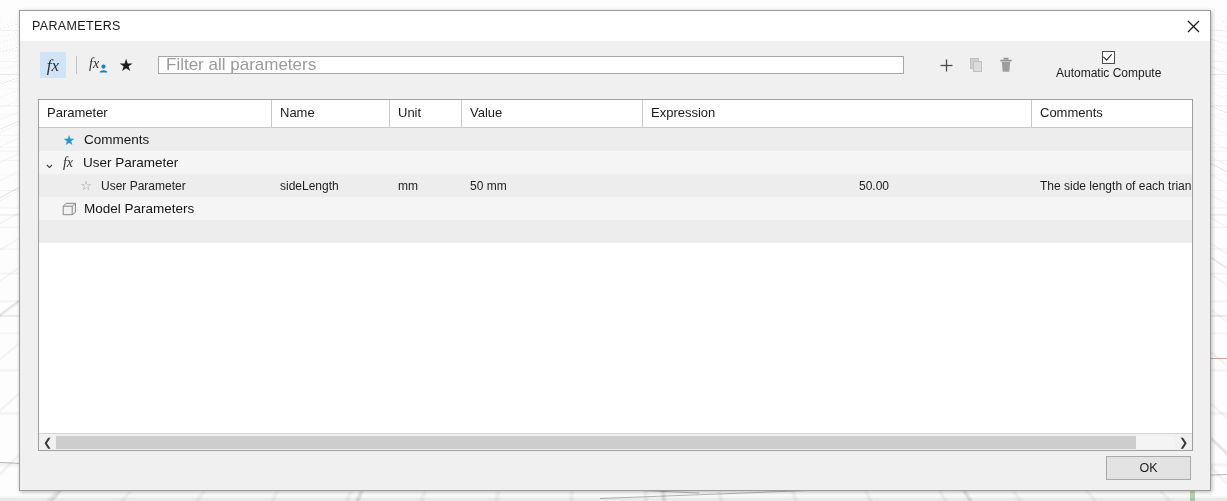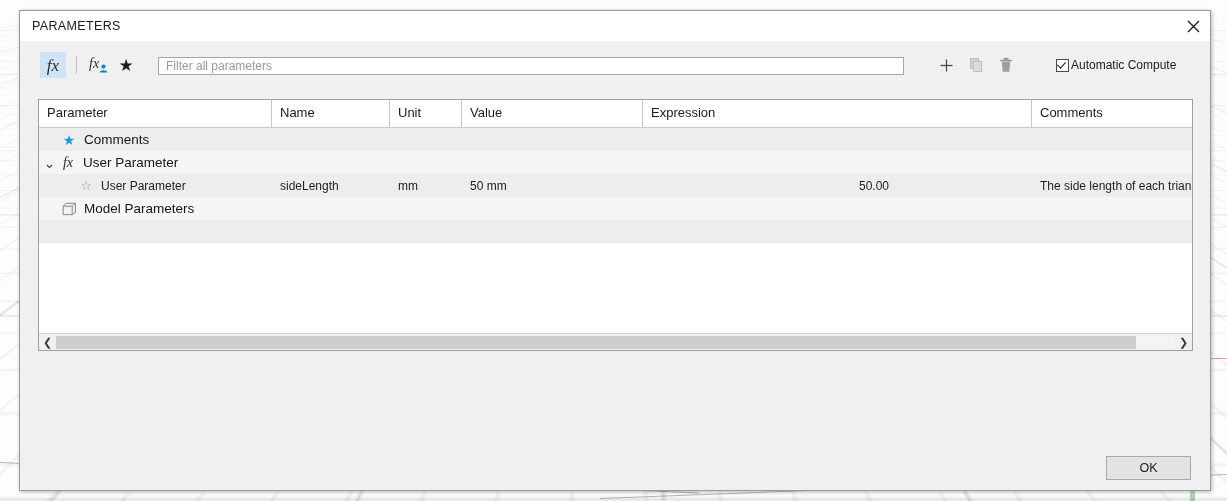--- a/index.html
+++ b/index.html
@@ -144,21 +144,21 @@
     line-height: 1;
   }
 
   .filter-wrap { margin-left: 19px; flex: none; }
   .filter-input {
     width: 746px;
     height: 18px;
     border: 1px solid #a6a6a6;
     background: #ffffff;
     font-family: "Liberation Sans", sans-serif;
-    font-size: 12px;
+    font-size: 17px;
     color: #333;
     padding: 0 7px;
     box-sizing: border-box;
     outline: none;
   }
   .filter-input::placeholder { color: #9a9a9a; }
 
   .tb-right {
     display: flex;
     align-items: center;
@@ -169,20 +169,21 @@
 
   .auto-compute {
     display: flex;
     align-items: center;
     margin-left: 35px;
     font-size: 12px;
     color: #1c1c1c;
     cursor: pointer;
     white-space: nowrap;
     gap: 2px;
+    flex-direction: column;
   }
   .chk {
     width: 11px; height: 11px;
     border: 1px solid #4a4a4a;
     background: #fff;
     position: relative;
     flex: none;
   }
   .chk::after {
     content: "";
@@ -193,21 +194,21 @@
     border-width: 0 1.4px 1.4px 0;
     transform: rotate(42deg);
   }
 
   
   .table-frame {
     position: absolute;
     left: 18px;
     top: 88px;
     width: 1155px;
-    height: 252px;
+    height: 352px;
     border: 1px solid #9e9e9e;
     background: #ffffff;
     box-sizing: border-box;
     overflow: hidden;
   }
   .thead {
     display: flex;
     height: 28px;
     background: #ffffff;
     border-bottom: 1px solid #c8c8c8;

